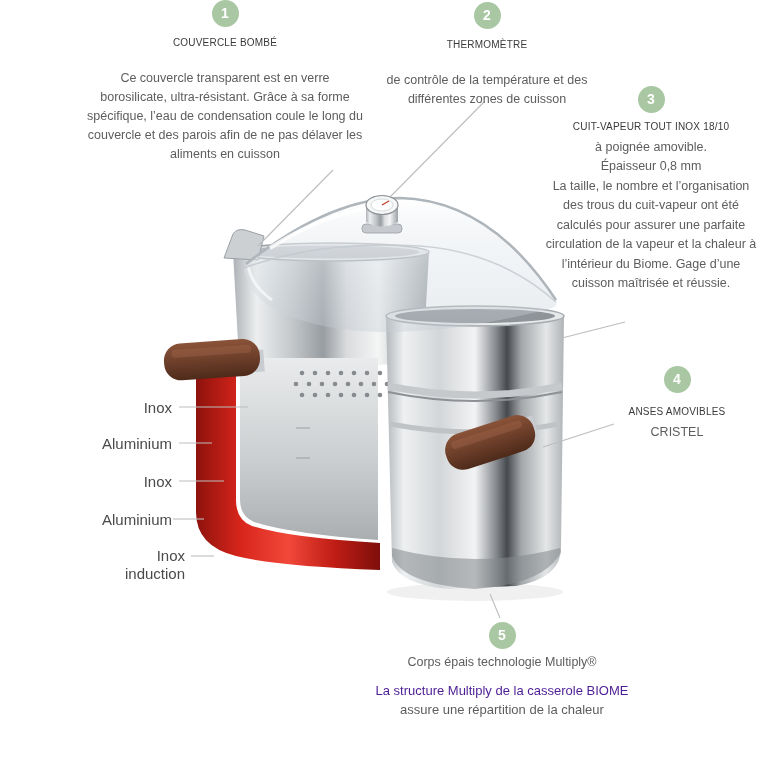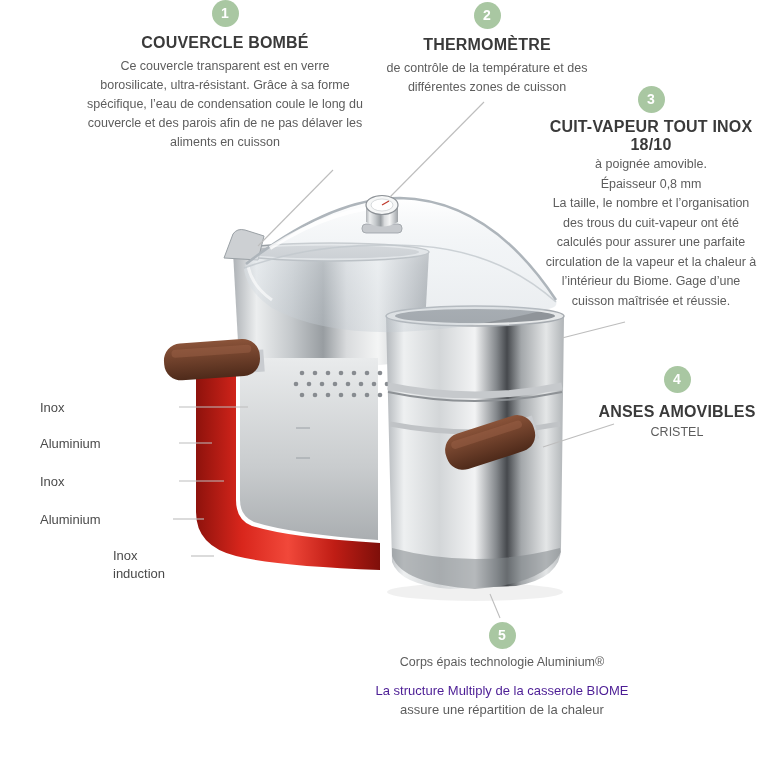--- a/index.html
+++ b/index.html
@@ -3,36 +3,36 @@
 <meta charset="utf-8">
 <style>
   *{margin:0;padding:0;box-sizing:border-box}
   html,body{width:770px;height:770px}
   body{font-family:"Liberation Sans",sans-serif;background:#ffffff;color:#3a3a3a}
   .page{position:relative;width:770px;height:770px;overflow:hidden;background:#ffffff}
   .art{position:absolute;left:0;top:0}
   .callout{position:absolute;text-align:center}
   .badge{width:27px;height:27px;border-radius:50%;background:#a9c7a2;color:#ffffff;
          font-weight:bold;font-size:14px;line-height:27px;text-align:center;margin:0 auto}
-  .title{font-size:16px;font-weight:bold;color:#3a3a3a;letter-spacing:.2px;margin-top:7px;line-height:17.5px}
-  .body{font-size:12.5px;color:#5d5d5d;line-height:19px;margin-top:5px}
+  .title{font-size:10px;font-weight:normal;color:#3a3a3a;letter-spacing:.2px;margin-top:7px;line-height:17.5px}
+  .body{font-size:12.5px;color:#5d5d5d;line-height:19px;margin-top:17px}
   .line{font-size:12.5px;color:#5d5d5d;line-height:19.5px}
   .c1{left:86px;top:0;width:278px}
   .c2{left:372px;top:2px;width:230px}
   .c3{left:542px;top:86px;width:218px}
   .c3 .title{margin-top:5px}
   .c3 .line.first{margin-top:2px}
   .c4{left:577px;top:366px;width:200px}
   .c4 .title{margin-top:10px}
   .c4 .body{margin-top:2px;font-size:12.5px}
   .c5{left:352px;top:622px;width:300px}
   .c5 .line.first{margin-top:4px}
   .note{font-size:13px;color:#4c1d95;margin-top:8px;line-height:19px}
   .note2{font-size:13px;color:#5d5d5d;line-height:19px}
-  .layer-label{position:absolute;font-size:13px;color:#4a4a4a;line-height:18px}
+  .layer-label{position:absolute;font-size:15px;color:#4a4a4a;text-align:right;line-height:18px}
   .l1{left:40px;top:399px;width:132px}
   .l2{left:40px;top:435px;width:132px}
   .l3{left:40px;top:473px;width:132px}
   .l4{left:40px;top:511px;width:132px}
   .l5{left:113px;top:547px;width:72px}
 </style>
 </head>
 <body>
 
 <div class="page">
@@ -203,21 +203,21 @@
   </section>
 
   <section class="callout c4">
     <div class="badge">4</div>
     <h2 class="title">ANSES AMOVIBLES</h2>
     <p class="body">CRISTEL</p>
   </section>
 
   <section class="callout c5">
     <div class="badge">5</div>
-    <p class="line first">Corps épais technologie Aluminium®</p>
+    <p class="line first">Corps épais technologie Multiply®</p>
     <p class="note">La structure Multiply de la casserole BIOME</p>
     <p class="note2">assure une répartition de la chaleur</p>
   </section>
 
   <div class="layer-label l1">Inox</div>
   <div class="layer-label l2">Aluminium</div>
   <div class="layer-label l3">Inox</div>
   <div class="layer-label l4">Aluminium</div>
   <div class="layer-label l5">Inox induction</div>
 

